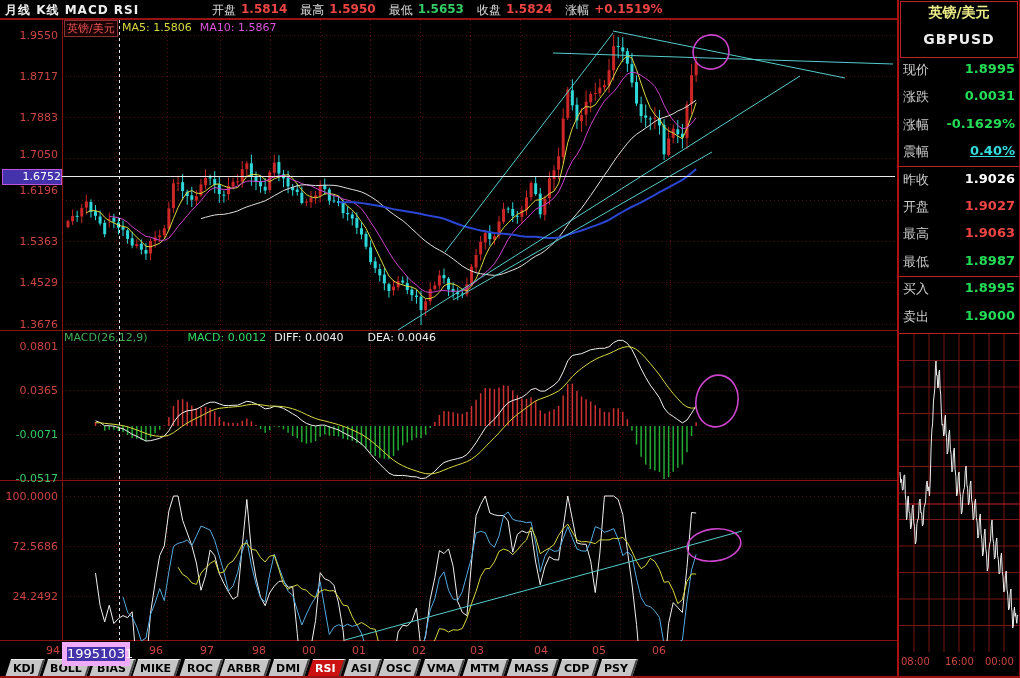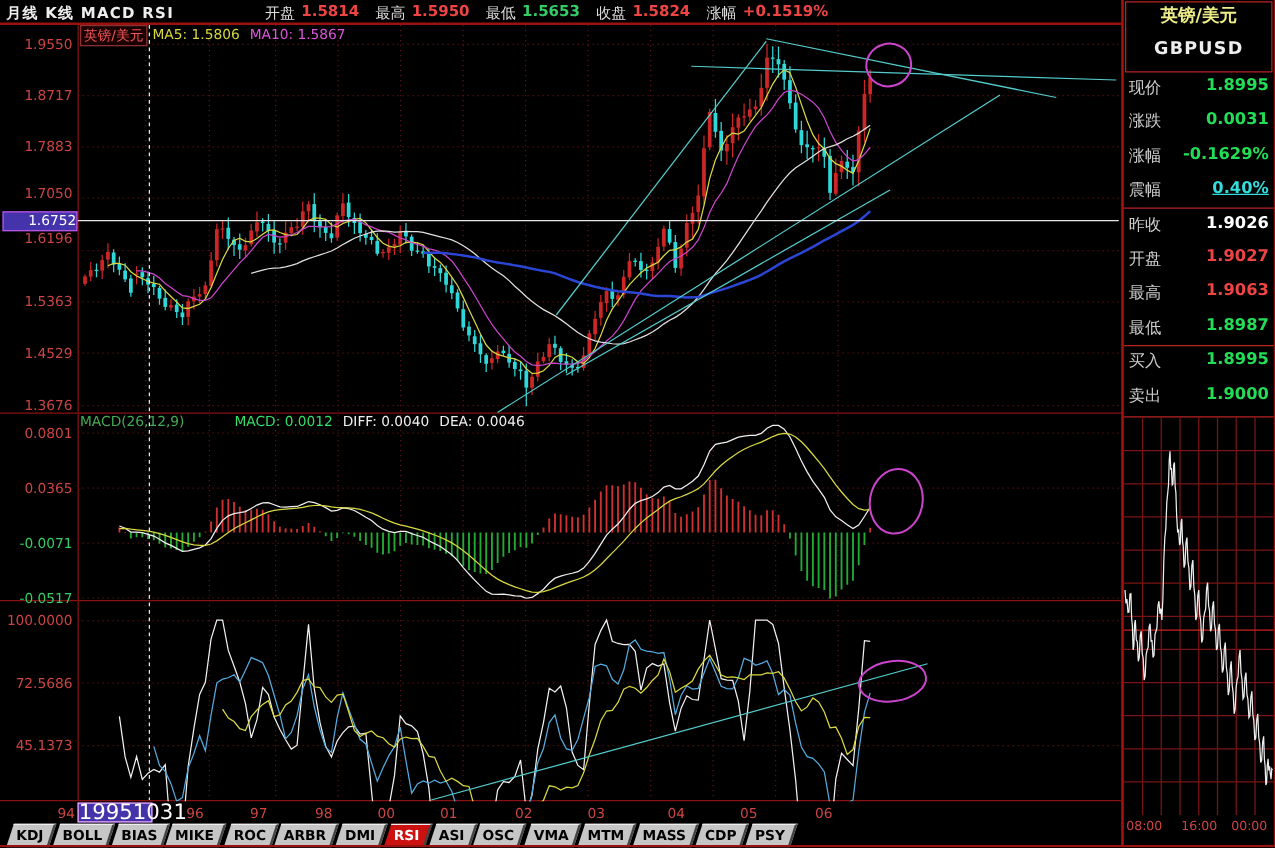--- a/index.html
+++ b/index.html
@@ -15,22 +15,22 @@
   .tfv{font-weight:bold;}
   #topsep{left:0;top:18px;width:897px;height:2px;background:#991111;}
   #botline{left:0;top:676px;width:1020px;height:2px;background:#991111;}
   #overlay{position:absolute;left:0;top:0;width:1020px;height:678px;pointer-events:none;}
   .ylab{position:absolute;left:2px;width:56px;text-align:right;font-size:11px;height:13px;line-height:13px;white-space:nowrap;}
   .xlab{position:absolute;top:644px;font-size:11px;color:#cc4444;}
   .hdr{position:absolute;font-size:11px;white-space:nowrap;}
   #instr{left:64px;top:20px;font-size:11px;color:#ee5555;border:1px solid #883333;background:#1a0000;padding:0 2px;z-index:3;}
   #xprice{left:2px;top:169px;width:58px;height:14px;background:#4433aa;border:1px solid #bb55dd;color:#fff;
           font-size:11px;text-align:right;line-height:14px;z-index:4;}
-  #xdate{left:62px;top:642px;width:58px;height:14px;background:#4433aa;border:1px solid #f0abfc;color:#fff;
-         font-size:17px;text-align:center;line-height:14px;z-index:4;}
+  #xdate{left:62px;top:642px;width:58px;height:14px;background:#4433aa;border:5px solid #f0abfc;color:#fff;
+         font-size:13px;text-align:center;line-height:14px;z-index:4;}
   #quote{left:897px;top:0;width:123px;height:678px;background:#000;border-left:2px solid #aa1111;
          border-right:1px solid #991111;box-sizing:border-box;}
   #qbox{position:absolute;left:1px;top:1px;width:116px;height:55px;border:1px solid #bb2222;}
   #qtitle{position:absolute;left:0;top:4px;width:120px;text-align:center;color:#eeee88;font-size:14px;font-weight:bold;}
   #qsym{position:absolute;left:0;top:31px;width:120px;text-align:center;color:#eee;font-size:14px;font-weight:bold;letter-spacing:1px;}
   .qrow{position:absolute;left:4px;width:112px;height:18px;font-size:13px;}
   .qlabel{position:absolute;left:0;color:#ccc;}
   .qval{position:absolute;right:0;font-weight:bold;}
   .qdiv{position:absolute;left:0;width:120px;height:1px;background:#bb2222;}
   #mini{position:absolute;left:0;top:334px;}
@@ -574,34 +574,34 @@
       <div class="ylab" style="top: 184px; color: rgb(204, 68, 68);">1.6196</div>
       <div class="ylab" style="top: 235px; color: rgb(204, 68, 68);">1.5363</div>
       <div class="ylab" style="top: 276px; color: rgb(204, 68, 68);">1.4529</div>
       <div class="ylab" style="top: 318px; color: rgb(204, 68, 68);">1.3676</div>
       <div class="ylab" style="top: 340px; color: rgb(204, 68, 68);">0.0801</div>
       <div class="ylab" style="top: 384px; color: rgb(204, 68, 68);">0.0365</div>
       <div class="ylab" style="top: 428px; color: rgb(51, 204, 102);">-0.0071</div>
       <div class="ylab" style="top: 472px; color: rgb(51, 204, 102);">-0.0517</div>
       <div class="ylab" style="top: 490px; color: rgb(204, 68, 68);">100.0000</div>
       <div class="ylab" style="top: 540px; color: rgb(204, 68, 68);">72.5686</div>
-      <div class="ylab" style="top: 590px; color: rgb(204, 68, 68);">45.1373</div>
+      <div class="ylab" style="top: 590px; color: rgb(204, 68, 68);">24.2492</div>
       <div class="xlab" style="left: 46px;">94</div>
       <div class="xlab" style="left: 149px;">96</div>
       <div class="xlab" style="left: 200px;">97</div>
       <div class="xlab" style="left: 252px;">98</div>
       <div class="xlab" style="left: 302px;">00</div>
       <div class="xlab" style="left: 352px;">01</div>
       <div class="xlab" style="left: 412px;">02</div>
       <div class="xlab" style="left: 470px;">03</div>
       <div class="xlab" style="left: 534px;">04</div>
       <div class="xlab" style="left: 592px;">05</div>
       <div class="xlab" style="left: 652px;">06</div>
       <div class="hdr" style="left: 122px; top: 21px;"><span style="color: rgb(216, 216, 64); margin-right: 8px;">MA5: 1.5806</span><span style="color: rgb(221, 85, 221); margin-right: 12px;">MA10: 1.5867</span></div>
-      <div class="hdr" style="left: 64px; top: 331px;"><span style="color: rgb(68, 170, 85); margin-right: 8px;">MACD(26,12,9)</span><span style="color: rgb(51, 221, 102); margin-right: 8px; margin-left: 32px;">MACD: 0.0012</span><span style="color: rgb(238, 238, 238); margin-right: 8px;">DIFF: 0.0040</span><span style="color: rgb(238, 238, 238); margin-right: 8px;">DEA: 0.0046</span></div>
+      <div class="hdr" style="left: 64px; top: 331px;"><span style="color: rgb(68, 170, 85); margin-right: 8px;">MACD(26,12,9)</span><span style="color: rgb(51, 221, 102); margin-right: 8px; margin-left: 32px;">MACD: 0.0012</span><span style="color: rgb(238, 238, 238); margin-right: 8px;">DIFF: 0.0040</span><span style="color: rgb(238, 238, 238); margin-right: 8px; margin-left: 16px;">DEA: 0.0046</span></div>
     </div>
 
   <div id="xprice" class="abs">1.6752</div>
   <div id="xdate" class="abs">19951031</div>
 
   <div id="quote" class="abs">
     <div id="qbox"></div>
     <div id="qtitle">英镑/美元</div>
     <div id="qsym">GBPUSD</div>
     <svg id="mini" width="120" height="318">

